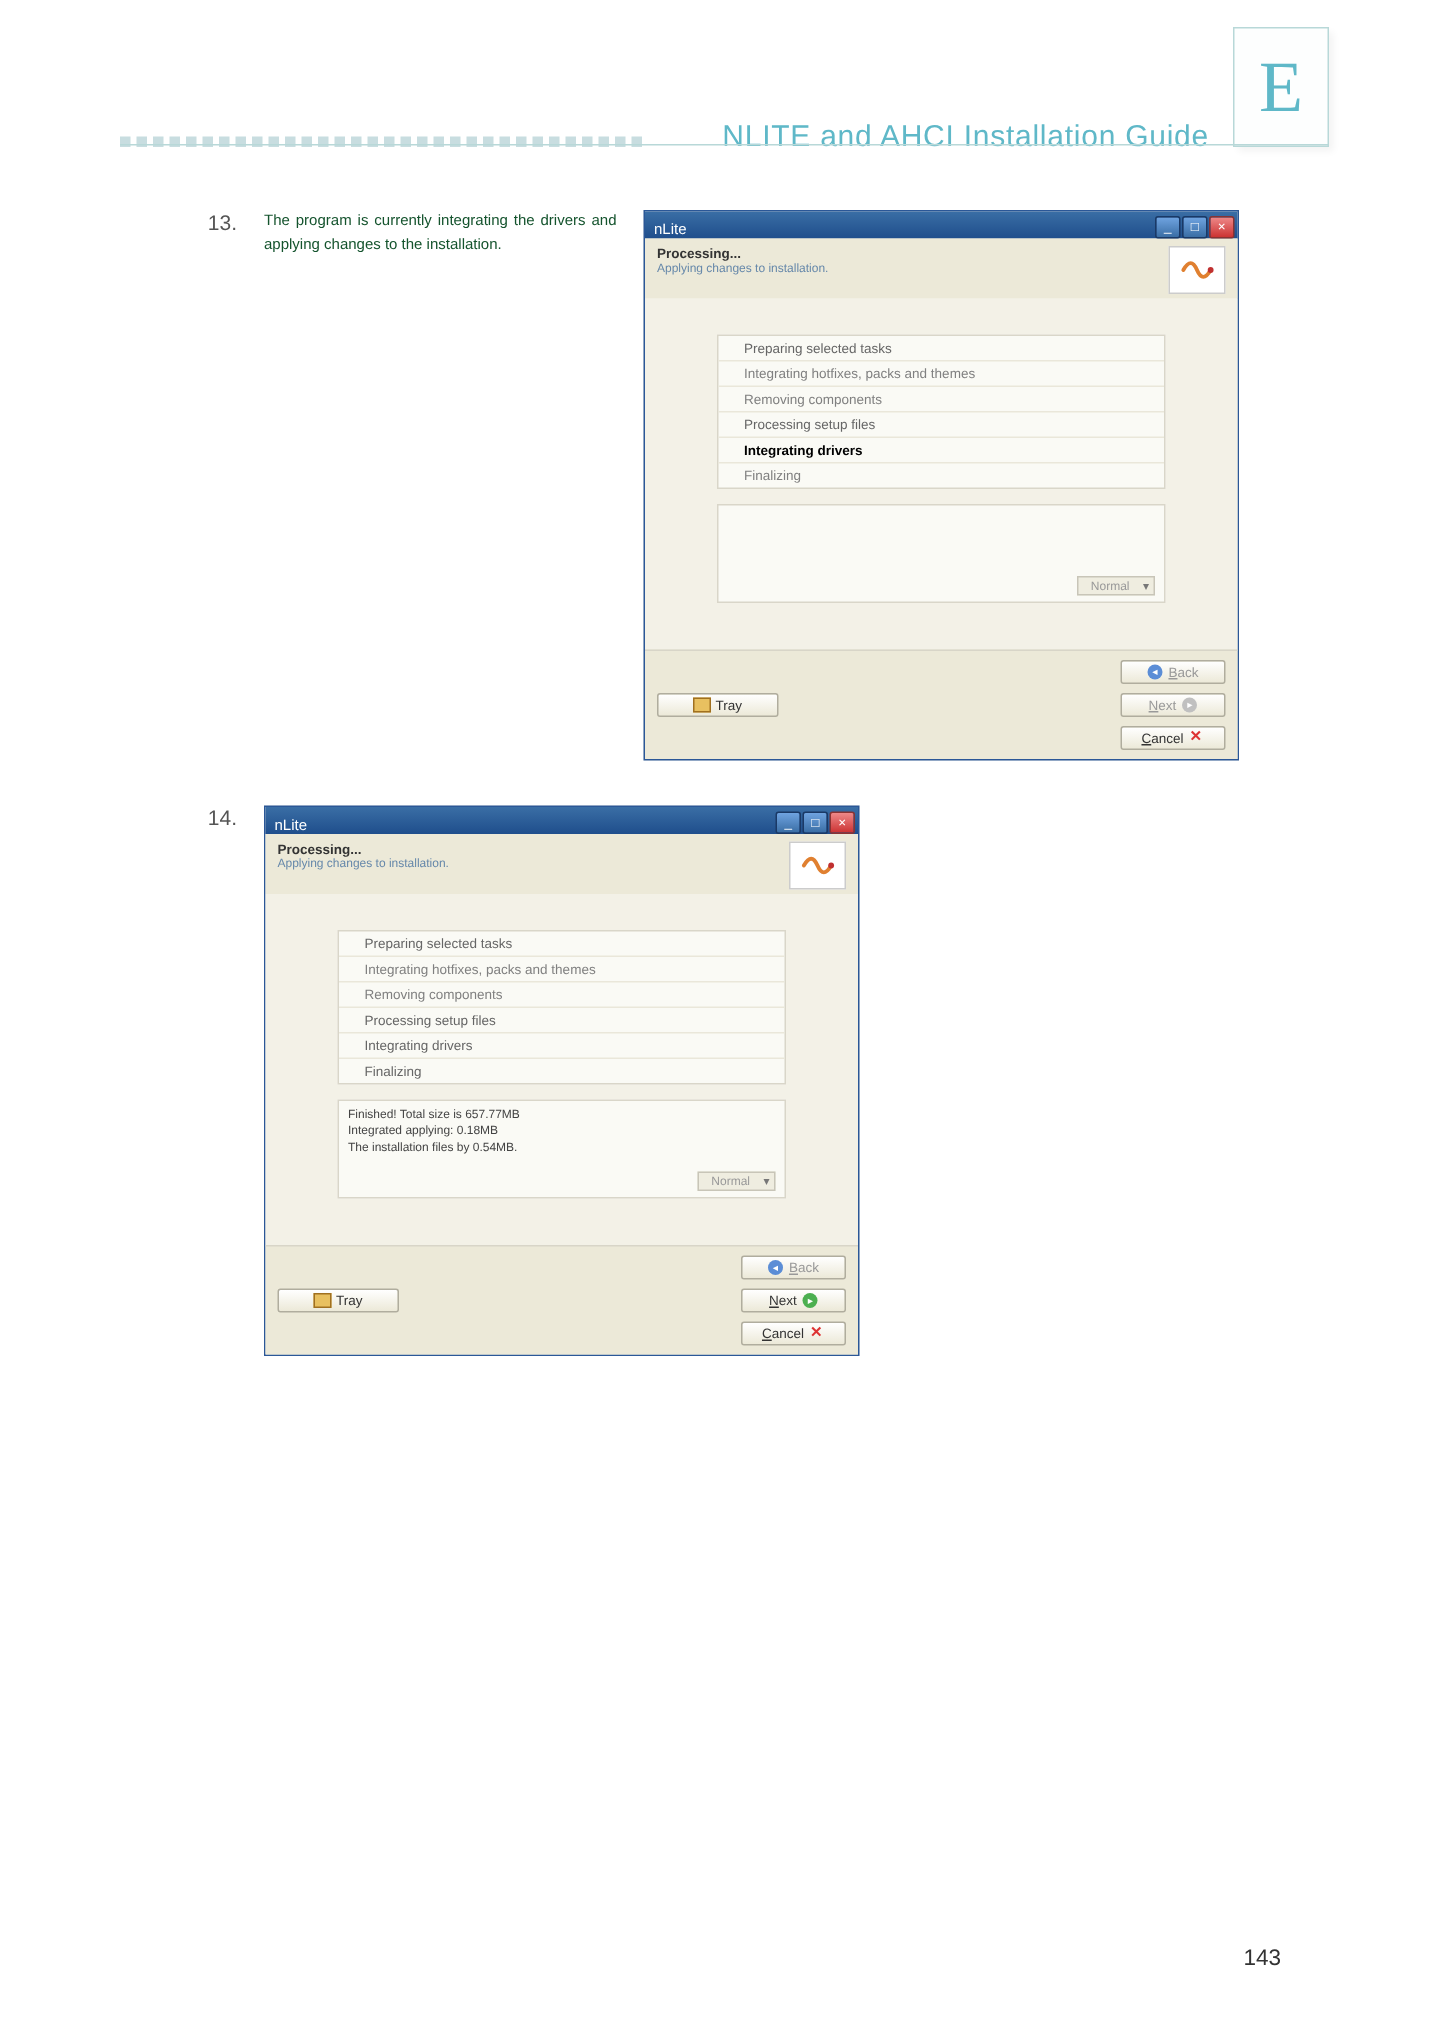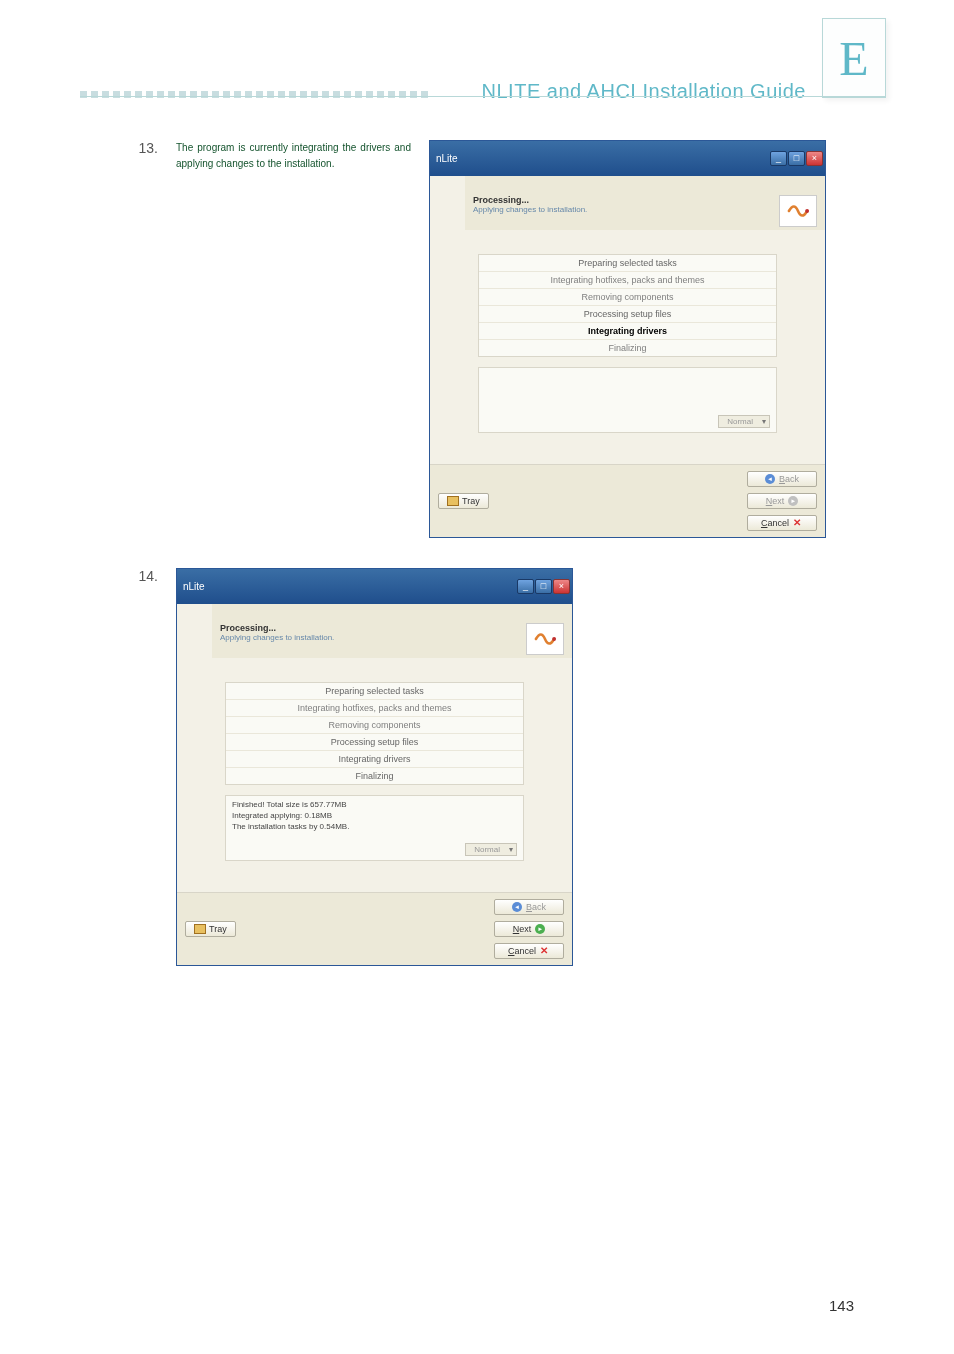--- a/index.html
+++ b/index.html
@@ -94,25 +94,25 @@
   }
   .step-text b { font-weight: bold; }
   .screenshot {
     width: 395px;
     border: 1px solid #2b5797;
     background: #f3f1e7;
     font-size: 9px;
     font-family: Tahoma, Arial, sans-serif;
   }
   .titlebar {
-    height: 35px;
+    height: 18px;
     background: linear-gradient(#3a6ea5,#1f4e8c);
     color: #fff;
     display: flex;
-    align-items: center;
+    align-items: flex-end;
     justify-content: space-between;
     padding: 0 2px 0 6px;
     font-size: 10px;
   }
   .winbtns { display: flex; gap: 1px; }
   .winbtn {
     width: 15px; height: 13px;
     background: linear-gradient(#6fa3e0,#3a6ea5);
     border: 1px solid #1a3966;
     border-radius: 2px;
@@ -120,23 +120,22 @@
     align-items: center;
     justify-content: center;
     color: #fff;
     font-size: 9px;
     line-height: 1;
   }
   .winbtn.close { background: linear-gradient(#e88,#c33); border-color: #833; }
   .ss-header {
     display: flex;
     justify-content: space-between;
-    padding: 19px 8px 3px 8px;
+    padding: 5px 8px 3px 8px;
     background: #ece9d8;
-    margin-left: 35px;
   }
   .ss-htext {
     font-size: 9px;
     color: #333;
   }
   .ss-htext .t1 { font-weight: bold; }
   .ss-htext .t2 { color: #68a; font-size: 8px; }
   .ss-logo {
     width: 36px;
     height: 30px;
@@ -152,21 +151,20 @@
     padding: 24px 48px 10px 48px;
     min-height: 200px;
   }
   .task-list {
     border: 1px solid #d9d6c9;
     background: #fafaf5;
   }
   .task-row {
     border-top: 1px solid #eae7da;
     padding: 3px 17px;
-    text-align: center;
     font-size: 9px;
     color: #808080;
   }
   .task-row:first-child { border-top: none; }
   .task-row.active { color: #000; font-weight: bold; }
   .task-row.done { color: #666; }
   .info-box {
     margin-top: 10px;
     border: 1px solid #d9d6c9;
     background: #fafaf5;
@@ -197,21 +195,21 @@
     background: #ece9d8;
     border-top: 1px solid #d8d5c8;
     padding: 6px 8px;
     display: flex;
     justify-content: space-between;
     align-items: center;
   }
   .tray-btn {
     border: 1px solid #b0ad9e;
     background: linear-gradient(#fff,#ece9d8);
-    padding: 2px 8px;
+    padding: 2px 23px;
     font-size: 9px;
     color: #333;
     border-radius: 2px;
     display: flex;
     align-items: center;
     gap: 3px;
   }
   .btn-row { display: flex; gap: 6px; flex-direction: column; }
   .nav-btn {
     border: 1px solid #b0ad9e;
@@ -393,21 +391,21 @@
                 <div class="task-row done">Preparing selected tasks</div>
                 <div class="task-row">Integrating hotfixes, packs and themes</div>
                 <div class="task-row">Removing components</div>
                 <div class="task-row done">Processing setup files</div>
                 <div class="task-row done">Integrating drivers</div>
                 <div class="task-row done">Finalizing</div>
               </div>
               <div class="info-box">
                 <div class="line">Finished! Total size is 657.77MB</div>
                 <div class="line">Integrated applying: 0.18MB</div>
-                <div class="line">The installation tasks by 0.54MB.</div>
+                <div class="line">The installation files by 0.54MB.</div>
                 <div class="normal-dd">Normal</div>
               </div>
             </div>
             <div class="ss-footer">
               <div class="tray-btn">
                 <span class="ico-tray"></span>
                 <span>Tray</span>
               </div>
               <div class="btn-row">
                 <div class="nav-btn disabled">

